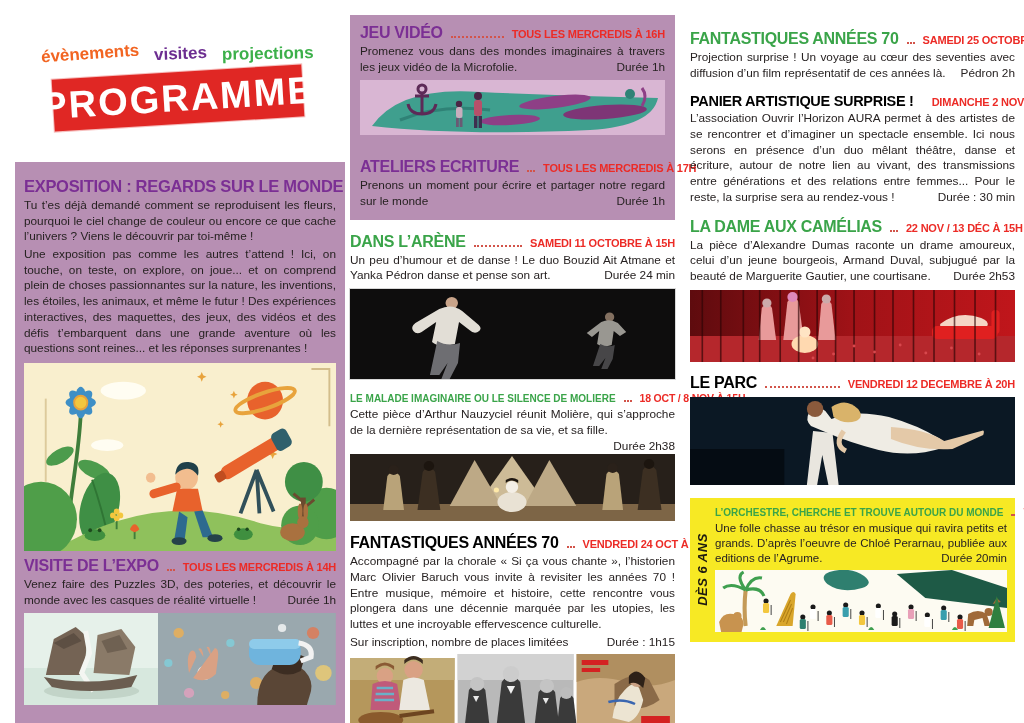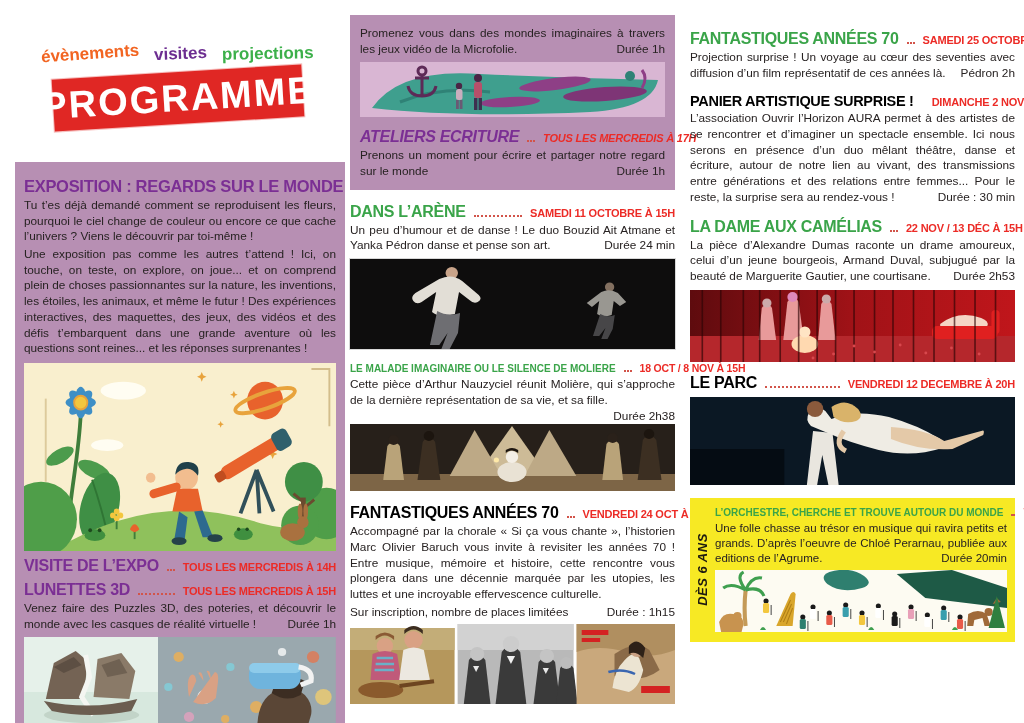--- a/index.html
+++ b/index.html
@@ -32,21 +32,21 @@
   .mauve-left{margin-top:38px;background:#b78fb3;padding:9px 9px 0;height:651px;box-sizing:border-box;overflow:hidden;}
   .expo-row .t{font-size:16.5px;}
   .ill-expo{width:100%;height:188px;margin-top:6px;}
   .mauve-left .trow{margin-top:6px;}
   .photos-row{display:flex;margin-top:5px;height:92px;}
   .photos-row svg{height:92px;}
   
   .mid-col{position:absolute;left:350px;top:15px;width:325px;}
   .mauve-mid{background:#b78fb3;padding:9px 10px 10px;box-sizing:border-box;}
   .ill-jeu{width:100%;height:55px;margin-top:5px;}
-  .mt10{margin-top:11px;font-style:italic;}
+  .mt10{margin-top:23px;}
   .white-mid .trow{margin-top:13px;}
   .ph-arene{width:100%;height:90px;margin:5px 0 2px;outline:1px solid #d8d8d8;}
   .trow.small .t{font-size:10px;letter-spacing:0;}
   .trow.small .d{font-size:10.5px;}
   .ph-malade{width:100%;height:67px;margin-top:4px;}
   .note-row{display:flex;justify-content:space-between;font-size:11.8px;margin-top:2px;}
   .note-row .dur2{font-size:11.8px;}
   .ph-montage{width:100%;height:80px;margin-top:5px;}
   
   .right-col{position:absolute;left:690px;top:30px;width:325px;}
@@ -153,25 +153,20 @@
           <circle cx="98" cy="157" r="3"></circle>
         </g>
       <path d="M117 178 v-10" stroke="#3f7d3a" stroke-width="2"></path>
       <path d="M112 168 q5 -10 10 0 q-5 6 -10 0 z" fill="#e8622c"></path>
     </svg>
 
     <div class="trow">
       <span class="t purple">VISITE DE L’EXPO</span>
       <span class="leader"></span>
       <span class="d">TOUS LES MERCREDIS À 14H</span>
-    </div>
-    <div class="trow">
-      <span class="t purple">LUNETTES 3D</span>
-      <span class="leader"></span>
-      <span class="d">TOUS LES MERCREDIS À 15H</span>
     </div>
     <p class="body"><span>Venez faire des Puzzles 3D, des poteries, et découvrir le monde avec les casques de réalité virtuelle !</span><span class="dur">Durée 1h</span></p>
 
     <div class="photos-row">
       <svg viewBox="0 0 135 92" preserveAspectRatio="none" style="width:43%;">
         <rect width="135" height="92" fill="#e6f1ea"></rect>
         <rect y="55" width="135" height="37" fill="#d7e8de"></rect>
         <ellipse cx="68" cy="78" rx="48" ry="8" fill="#c2d4c8"></ellipse>
         <path d="M22 62 L30 26 L52 14 L64 24 L60 62 Z" fill="#746354"></path>
         <path d="M70 60 L74 22 L98 16 L112 34 L106 62 Z" fill="#8a7a68"></path>
@@ -202,20 +197,25 @@
         <rect x="88" y="26" width="50" height="26" rx="11" fill="#6fb4dd"></rect>
         <rect x="88" y="26" width="50" height="10" rx="5" fill="#8ecbea"></rect>
         <path d="M136 30 q14 2 12 14 l-10 4" stroke="#f2f2f2" stroke-width="5" fill="none"></path>
       </svg>
     </div>
   </div>
 </div>
 
 <div class="mid-col">
   <div class="mauve-mid">
+    <div class="trow">
+      <span class="t purple">JEU VIDÉO</span>
+      <span class="leader"></span>
+      <span class="d">TOUS LES MERCREDIS À 16H</span>
+    </div>
     <p class="body"><span>Promenez vous dans des mondes imaginaires à travers les jeux vidéo de la Microfolie.</span><span class="dur">Durée 1h</span></p>
     <svg class="ill-jeu" viewBox="0 0 305 55" preserveAspectRatio="none">
       <rect width="305" height="55" fill="#d9b6d3"></rect>
       <path d="M12 46 Q40 6 120 12 Q210 16 298 18 Q292 46 230 50 Q100 56 12 46 Z" fill="#3f9f8e"></path>
       <path d="M40 40 Q80 24 130 30" stroke="#2f8276" stroke-width="3" fill="none"></path>
       <ellipse cx="195" cy="22" rx="36" ry="6" fill="#8e3f86" transform="rotate(-7 195 22)"></ellipse>
       <ellipse cx="245" cy="32" rx="42" ry="7" fill="#7e3576" transform="rotate(-4 245 32)"></ellipse>
       <ellipse cx="150" cy="40" rx="30" ry="5" fill="#8e3f86" transform="rotate(-3 150 40)"></ellipse>
       <g stroke="#5d2a57" stroke-width="3" fill="none">
         <path d="M62 12 v22 M62 34 q-12 0 -14 -10 M62 34 q12 0 14 -10 M55 16 h14"></path>

